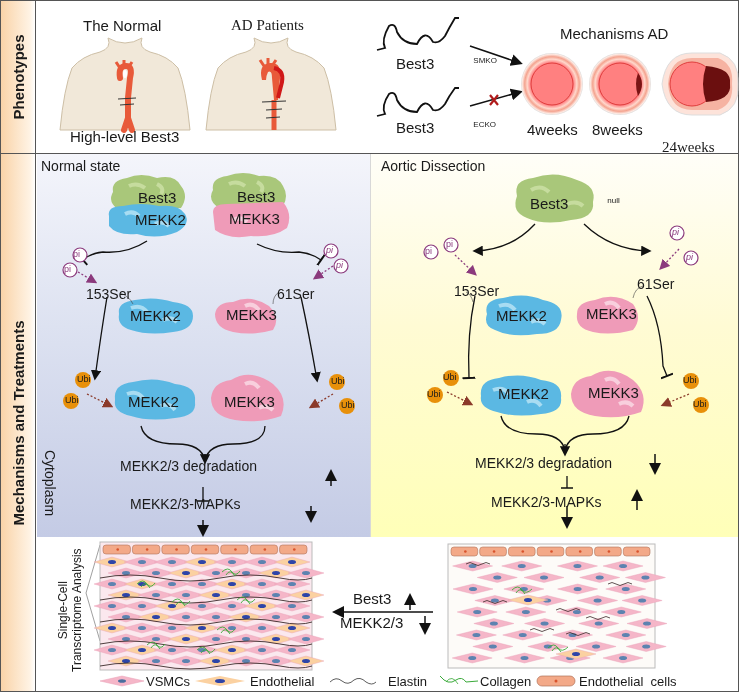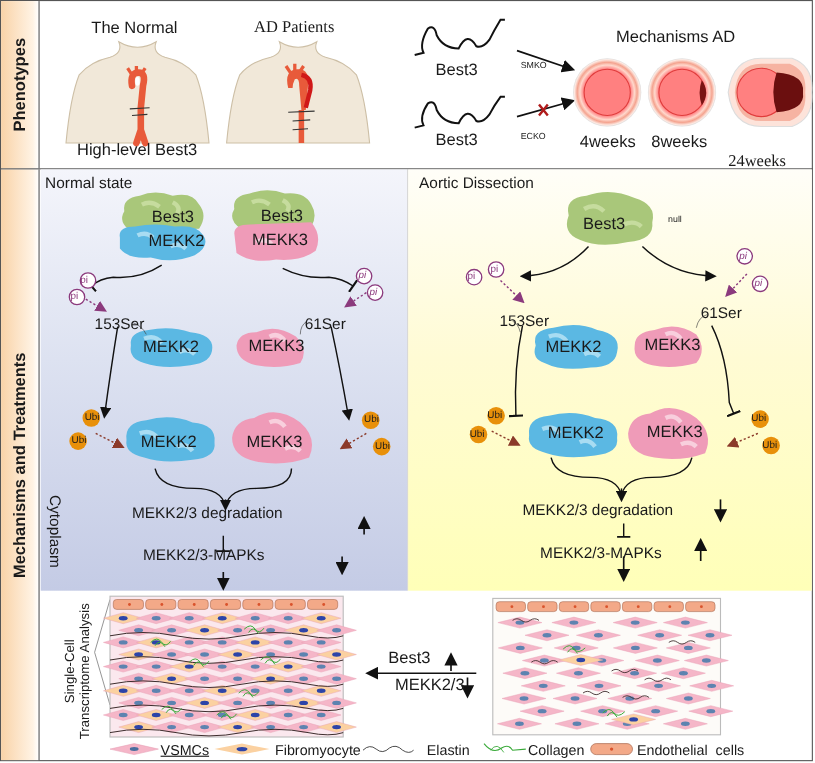--- a/index.html
+++ b/index.html
@@ -521,21 +521,21 @@
 <svg style="left:325px;top:590px;" width="110" height="50">
   <path d="M108,22 L10,22" stroke="#111" stroke-width="1.5" marker-end="url(#blk)"></path>
   <g>
       <path d="M85,20 L85,6" stroke="#111" stroke-width="1.5" marker-end="url(#blk)"></path>
     </g>
   <g>
       <path d="M100,26 L100,42" stroke="#111" stroke-width="1.5" marker-end="url(#blk)"></path>
     </g>
 </svg>
 <div class="txt f15" style="left:353px;top:590px;">Best3</div>
-<div class="txt f15" style="left:340px;top:614px;margin-left:19px;">MEKK2/3</div>
+<div class="txt f15" style="left:340px;top:614px;">MEKK2/3</div>
 
 <svg style="left:448px;top:544px;" width="207" height="124">
   <rect x="0" y="0" width="207" height="124" fill="#fdfbf8" stroke="#bbb"></rect>
   <g id="endoB">
       <rect x="3" y="3" width="26.714285714285715" height="9" rx="3" fill="#f3a988" stroke="#b0735a" stroke-width="0.6"></rect>
       <circle cx="17.357142857142858" cy="7.5" r="1.3" fill="#d9532c"></circle>
       <rect x="31.714285714285715" y="3" width="26.714285714285715" height="9" rx="3" fill="#f3a988" stroke="#b0735a" stroke-width="0.6"></rect>
       <circle cx="46.07142857142857" cy="7.5" r="1.3" fill="#d9532c"></circle>
       <rect x="60.42857142857143" y="3" width="26.714285714285715" height="9" rx="3" fill="#f3a988" stroke="#b0735a" stroke-width="0.6"></rect>
       <circle cx="74.78571428571429" cy="7.5" r="1.3" fill="#d9532c"></circle>
@@ -651,17 +651,17 @@
     </g>
   <g>
       <path d="M340,4 Q348,14 356,8 Q362,4 366,10 L378,9" stroke="#3aaa3a" stroke-width="1" fill="none"></path>
       <path d="M346,10 Q352,2 358,12" stroke="#3aaa3a" stroke-width="0.8" fill="none"></path>
     </g>
   <g>
       <rect x="437" y="4" width="38" height="10" rx="5" fill="#f3a988" stroke="#b0735a" stroke-width="0.7"></rect>
       <circle cx="456" cy="9" r="1.5" fill="#d9532c"></circle>
     </g>
 </svg>
-<div class="txt f13" style="left:146px;top:674px;text-decoration:underline;">VSMCs</div>
-<div class="txt f13" style="left:250px;top:674px;">Fibromyocyte</div>
+<div class="txt f13" style="left:146px;top:674px;">VSMCs</div>
+<div class="txt f13" style="left:250px;top:674px;">Endothelial</div>
 <div class="txt f13" style="left:388px;top:674px;">Elastin</div>
 <div class="txt f13" style="left:480px;top:674px;">Collagen</div>
 <div class="txt f13" style="left:579px;top:674px;white-space:pre;">Endothelial  cells</div>
 
 </body></html>

